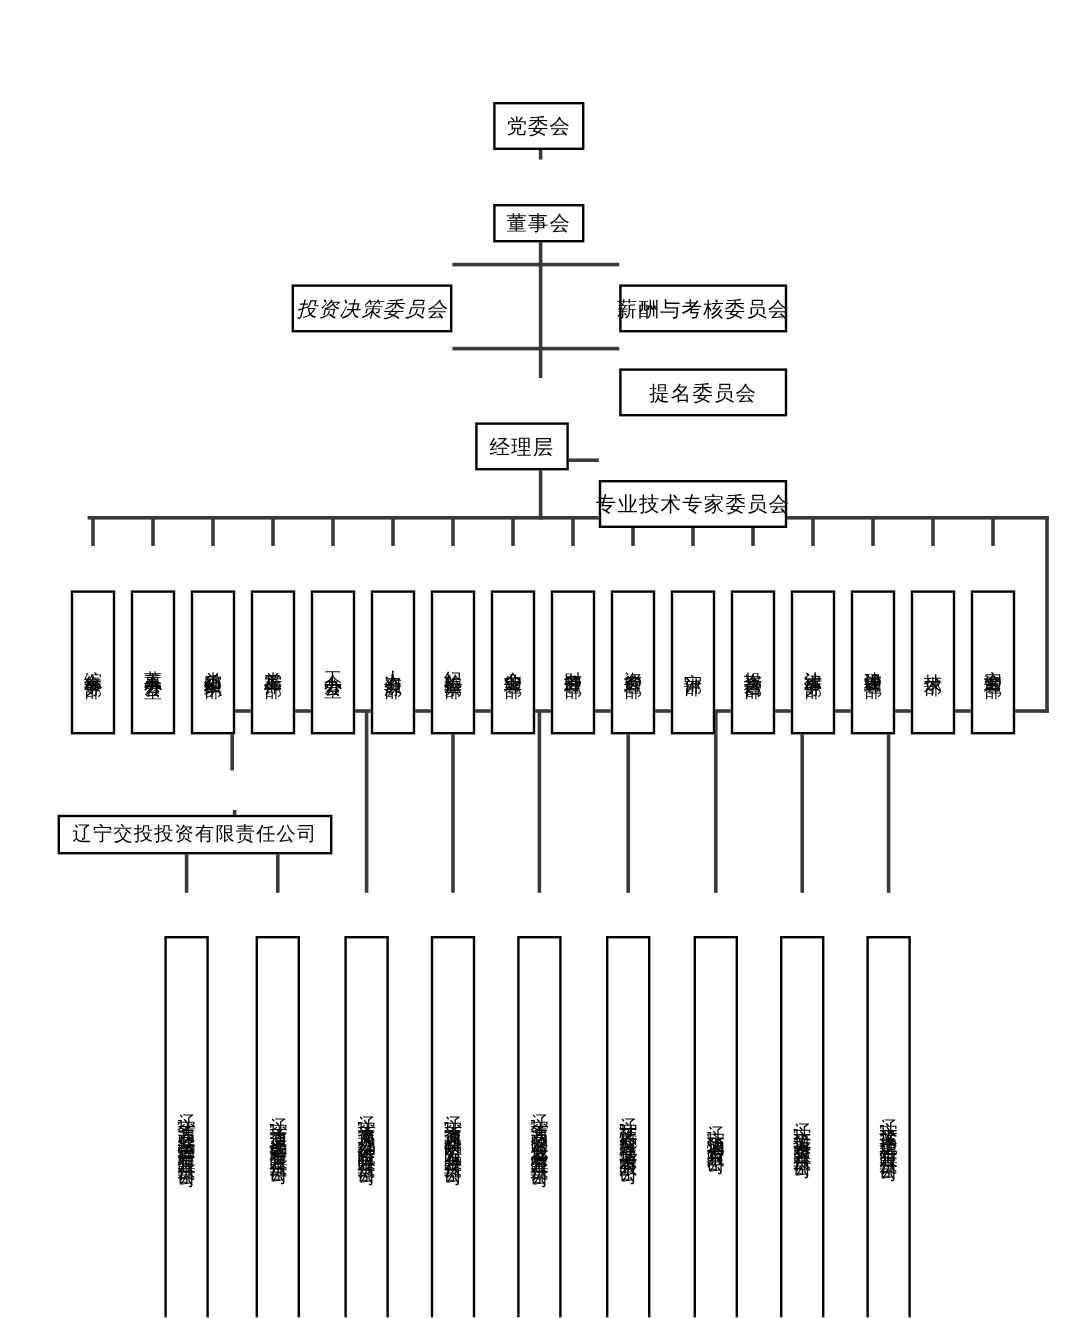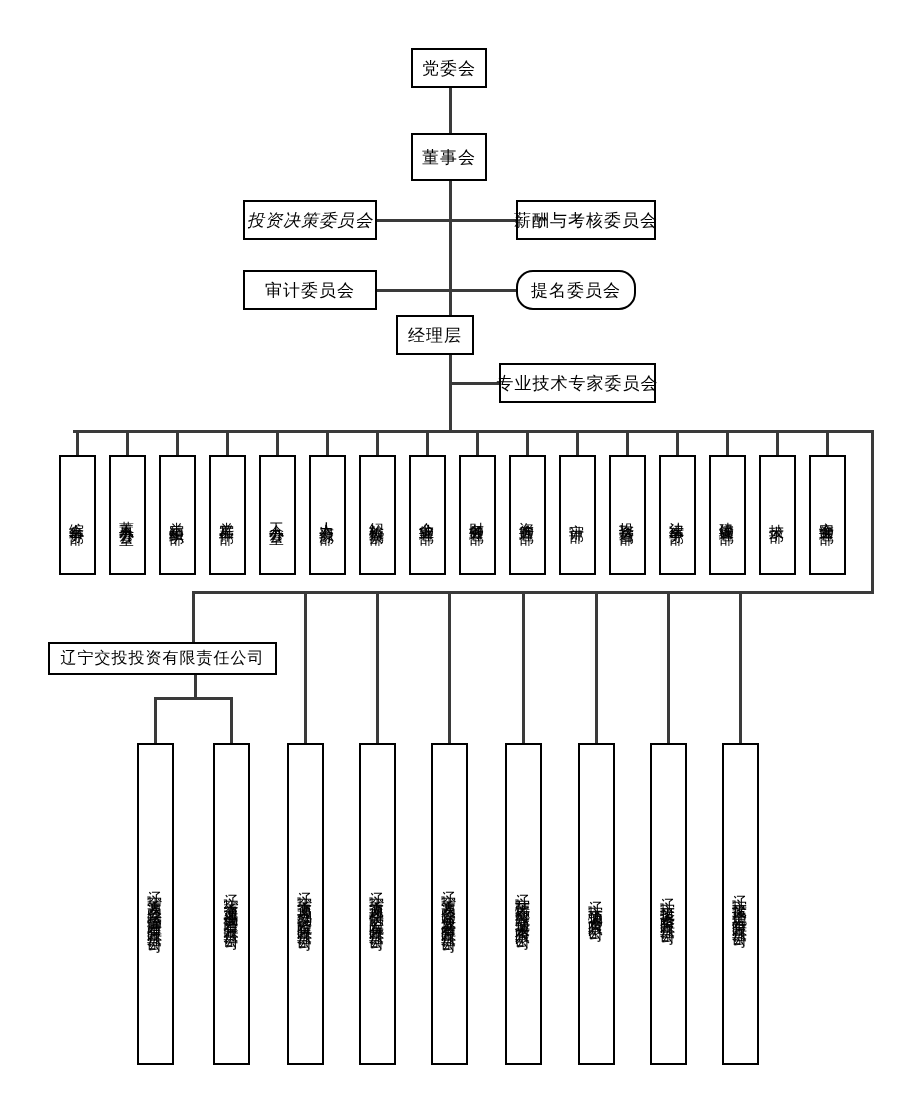--- a/index.html
+++ b/index.html
@@ -1,20 +1,20 @@
 <!DOCTYPE html>
 <html><head>
 <meta charset="utf-8">
 <style>
   html,body{margin:0;padding:0;background:#fff;}
   #stage{position:relative;width:906px;height:1098px;background:#fff;overflow:hidden;
          font-family:"Liberation Sans","DejaVu Sans",sans-serif;color:#000;}
   .line{position:absolute;background:#3a3a3a;}
   .box{position:absolute;box-sizing:border-box;border:2px solid #000;background:#fff;
-       display:flex;align-items:center;justify-content:center;text-align:right;}
+       display:flex;align-items:center;justify-content:center;text-align:right;margin-top:37px;}
   .hbox{font-size:17px;letter-spacing:1px;white-space:nowrap;}
   .vbox span{writing-mode:vertical-rl;text-orientation:upright;font-size:15px;letter-spacing:2px;line-height:1;}
   .vbox.sub span{letter-spacing:3px;}
   .parent{font-size:16px;letter-spacing:1px;white-space:nowrap;}
 </style>
 </head>
 <body>
 
 <div id="stage">
 
@@ -55,25 +55,24 @@
   <div class="line" style="left:594.5px;top:593px;width:3px;height:151px;"></div>
   <div class="line" style="left:666.5px;top:593px;width:3px;height:151px;"></div>
   <div class="line" style="left:738.5px;top:593px;width:3px;height:151px;"></div>
 
   <div class="line" style="left:193.5px;top:675px;width:3px;height:24px;"></div>
   <div class="line" style="left:153.5px;top:697px;width:79px;height:3px;"></div>
   <div class="line" style="left:153.5px;top:699px;width:3px;height:45px;"></div>
   <div class="line" style="left:229.5px;top:699px;width:3px;height:45px;"></div>
 
   <div class="box hbox" style="left:411px;top:48px;width:76px;height:40px;">党委会</div>
-  <div class="box hbox" style="left:411px;top:133px;width:76px;height:48px;">董事会</div>
+  <div class="box hbox" style="left:411px;top:133px;width:76px;height:32px;">董事会</div>
   <div class="box hbox" style="left:243px;top:200px;width:134px;height:40px;font-style:italic;">投资决策委员会</div>
   <div class="box hbox" style="left:516px;top:200px;width:140px;height:40px;font-family:Liberation Mono, monospace;">薪酬与考核委员会</div>
-  <div class="box hbox" style="left:243px;top:270px;width:134px;height:40px;">审计委员会</div>
-  <div class="box hbox" style="left:516px;top:270px;width:120px;height:40px;border-radius:17px;">提名委员会</div>
+  <div class="box hbox" style="left:516px;top:270px;width:140px;height:40px;">提名委员会</div>
   <div class="box hbox" style="left:396px;top:315px;width:78px;height:40px;">经理层</div>
   <div class="box hbox" style="left:499px;top:363px;width:157px;height:40px;">专业技术专家委员会</div>
 
   <div class="box vbox" style="left:58.5px;top:455px;width:37px;height:120px;">
       <span>综合事务部</span>
     </div>
   <div class="box vbox" style="left:108.5px;top:455px;width:37px;height:120px;">
       <span>董事会办公室</span>
     </div>
   <div class="box vbox" style="left:158.5px;top:455px;width:37px;height:120px;">

